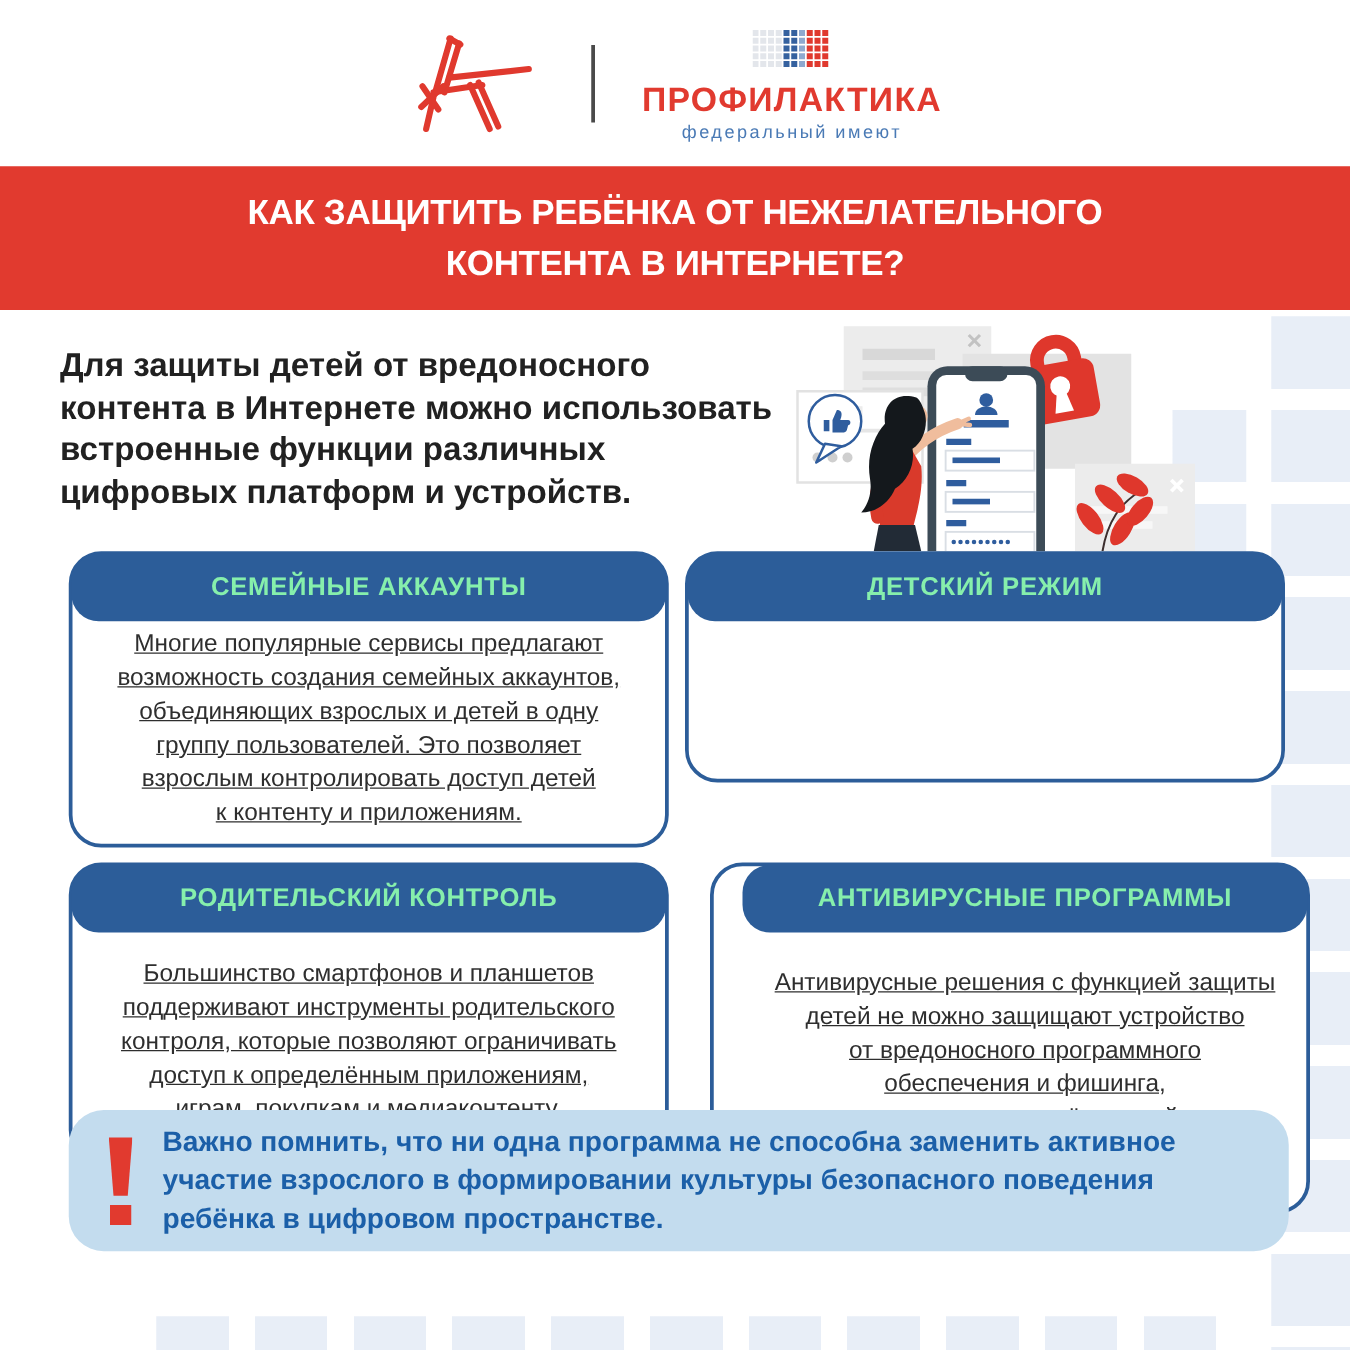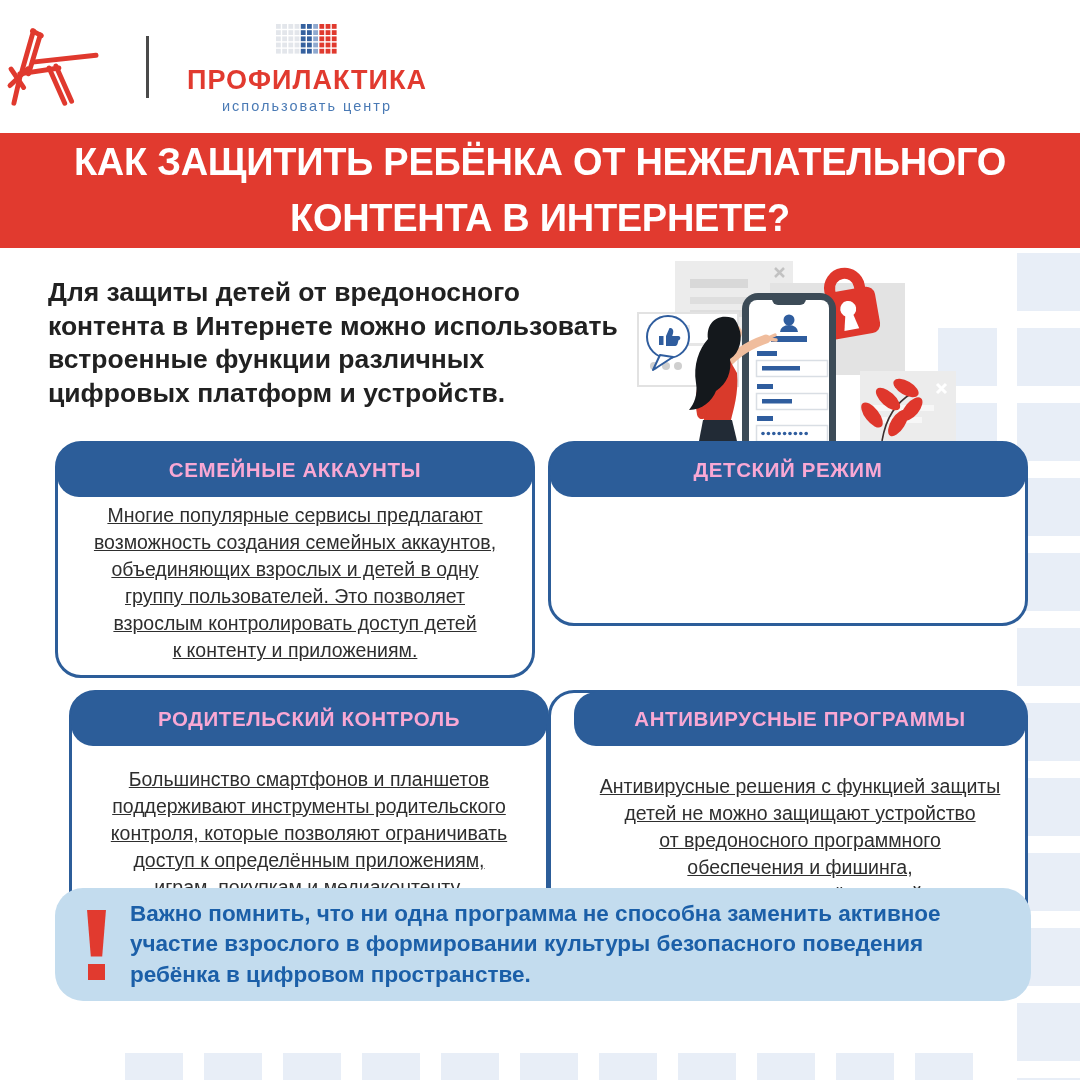--- a/index.html
+++ b/index.html
@@ -28,66 +28,66 @@
   #decor-col-a{left:938px;top:328px;width:59px;height:133px;}
   #decor-col-b{left:1017px;top:253px;width:63px;height:827px;}
   .decor-row{
     position:absolute;z-index:0;
     background:repeating-linear-gradient(to right, var(--decor-square) 0 58px, transparent 58px 79px);
   }
   #decor-row-bottom{left:125px;top:1053px;width:860px;height:27px;}
   
   .header{
     position:absolute;left:0;top:0;width:1080px;height:133px;
-    display:flex;align-items:center;justify-content:flex-start;gap:38px;
+    display:flex;align-items:center;justify-content:center;gap:38px;
     z-index:2;background:#fff;
   }
   .header-divider{width:3px;height:62px;background:#4a4a4a;}
   .logo-block{display:flex;flex-direction:column;align-items:center;}
   .logo-title{
     font-weight:bold;font-size:27px;color:var(--accent-red);
     letter-spacing:1px;margin-top:4px;
   }
   .logo-subtitle{
     font-size:14.5px;color:var(--logo-blue);letter-spacing:2px;margin-top:2px;
   }
   
   .banner{
     position:absolute;left:0;top:133px;width:1080px;height:115px;
     background:var(--accent-red);z-index:2;
     display:flex;align-items:center;justify-content:center;
   }
   .banner h1{
-    color:#ffffff;font-size:38px;font-weight:bold;line-height:1.45;
+    color:#ffffff;font-size:28px;font-weight:bold;line-height:1.45;
     text-align:center;white-space:pre-line;letter-spacing:-0.3px;
   }
   
   .intro{
     position:absolute;left:48px;top:276px;width:640px;z-index:3;
     font-size:26.5px;font-weight:bold;color:var(--text-dark);
     line-height:1.27;white-space:pre-line;
   }
   
   .illustration{position:absolute;left:620px;top:253px;z-index:1;}
   
   .card{
     position:absolute;width:480px;z-index:2;
     background:#ffffff;border:3px solid var(--primary-blue);border-radius:26px;
   }
   #card1{left:55px;top:441px;height:237px;}
   #card2{left:548px;top:441px;height:185px;}
-  #card3{left:55px;top:690px;height:240px;margin-left:14px;}
-  #card4{left:548px;top:690px;height:281px;padding-left:24px;}
+  #card3{left:55px;top:690px;height:240px;}
+  #card4{left:568px;top:690px;height:281px;padding-left:24px;}
   .card-head{
     background:var(--primary-blue);border-radius:22px;
     margin:-1px -1px 0 -1px;height:54px;
     display:flex;align-items:center;justify-content:center;
   }
   .card-head span{
-    color:#f9a8d4;font-weight:bold;font-size:20.5px;letter-spacing:0.6px;
+    color:#86efac;font-weight:bold;font-size:20.5px;letter-spacing:0.6px;
   }
   .card-body{
     height:calc(100% - 53px);
     display:flex;align-items:center;justify-content:center;
     text-align:center;white-space:pre-line;
     font-size:19.5px;line-height:1.39;color:#2e2e2e;
     padding:4px 14px 10px 14px;
     text-decoration:underline;
   }
   
@@ -188,21 +188,21 @@
           <rect x="43.4" y="18.6" width="4.8" height="4.8"></rect>
             <rect x="49.6" y="18.6" width="4.8" height="4.8"></rect>
             <rect x="55.8" y="18.6" width="4.8" height="4.8"></rect>
           <rect x="43.4" y="24.8" width="4.8" height="4.8"></rect>
             <rect x="49.6" y="24.8" width="4.8" height="4.8"></rect>
             <rect x="55.8" y="24.8" width="4.8" height="4.8"></rect>
         </g>
       </g>
     </svg>
     <div class="logo-title">ПРОФИЛАКТИКА</div>
-    <div class="logo-subtitle">использовать центр</div>
+    <div class="logo-subtitle">федеральный имеют</div>
   </div>
 </div>
 
 <div class="banner">
   <h1>КАК ЗАЩИТИТЬ РЕБЁНКА ОТ НЕЖЕЛАТЕЛЬНОГО
 КОНТЕНТА В ИНТЕРНЕТЕ?</h1>
 </div>
 
 <div class="intro">Для защиты детей от вредоносного
 контента в Интернете можно использовать

